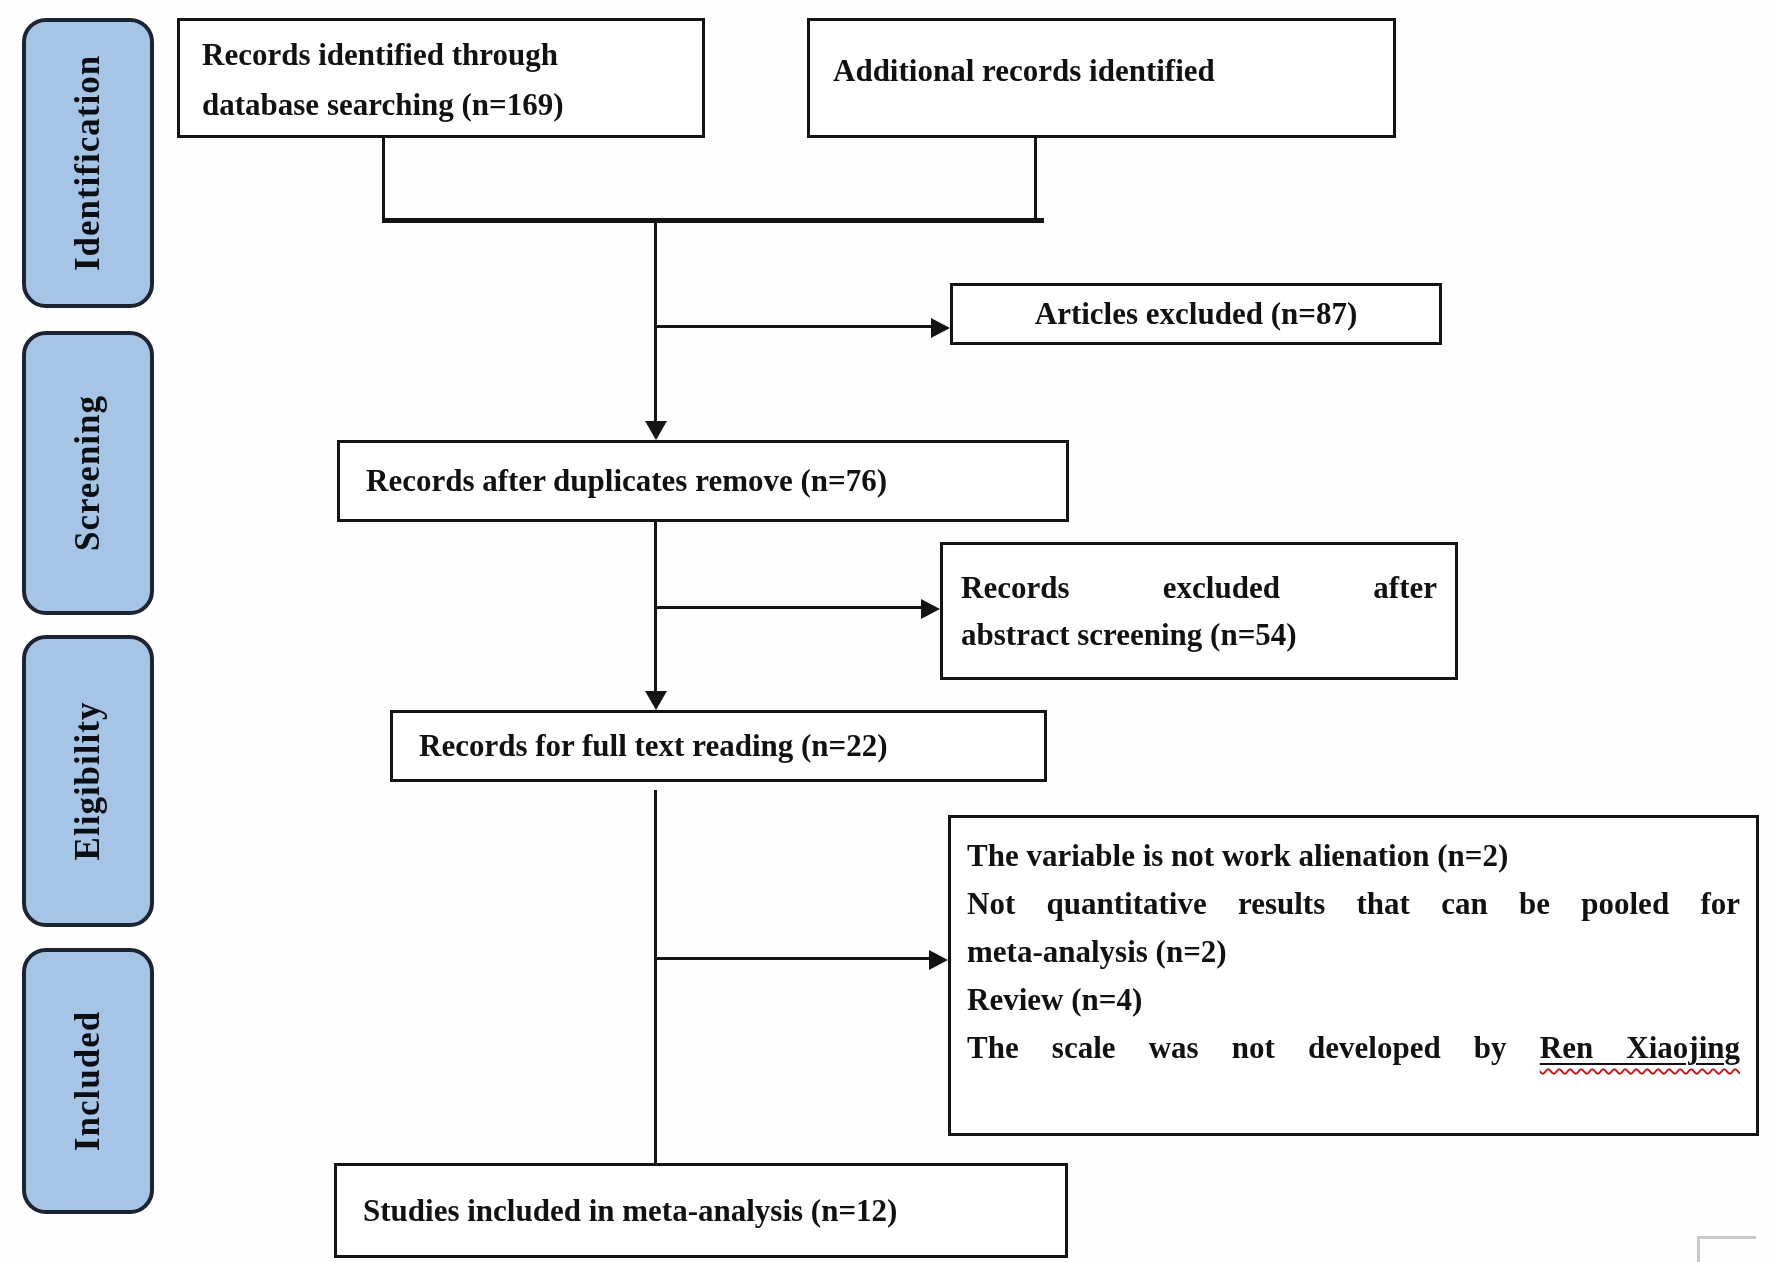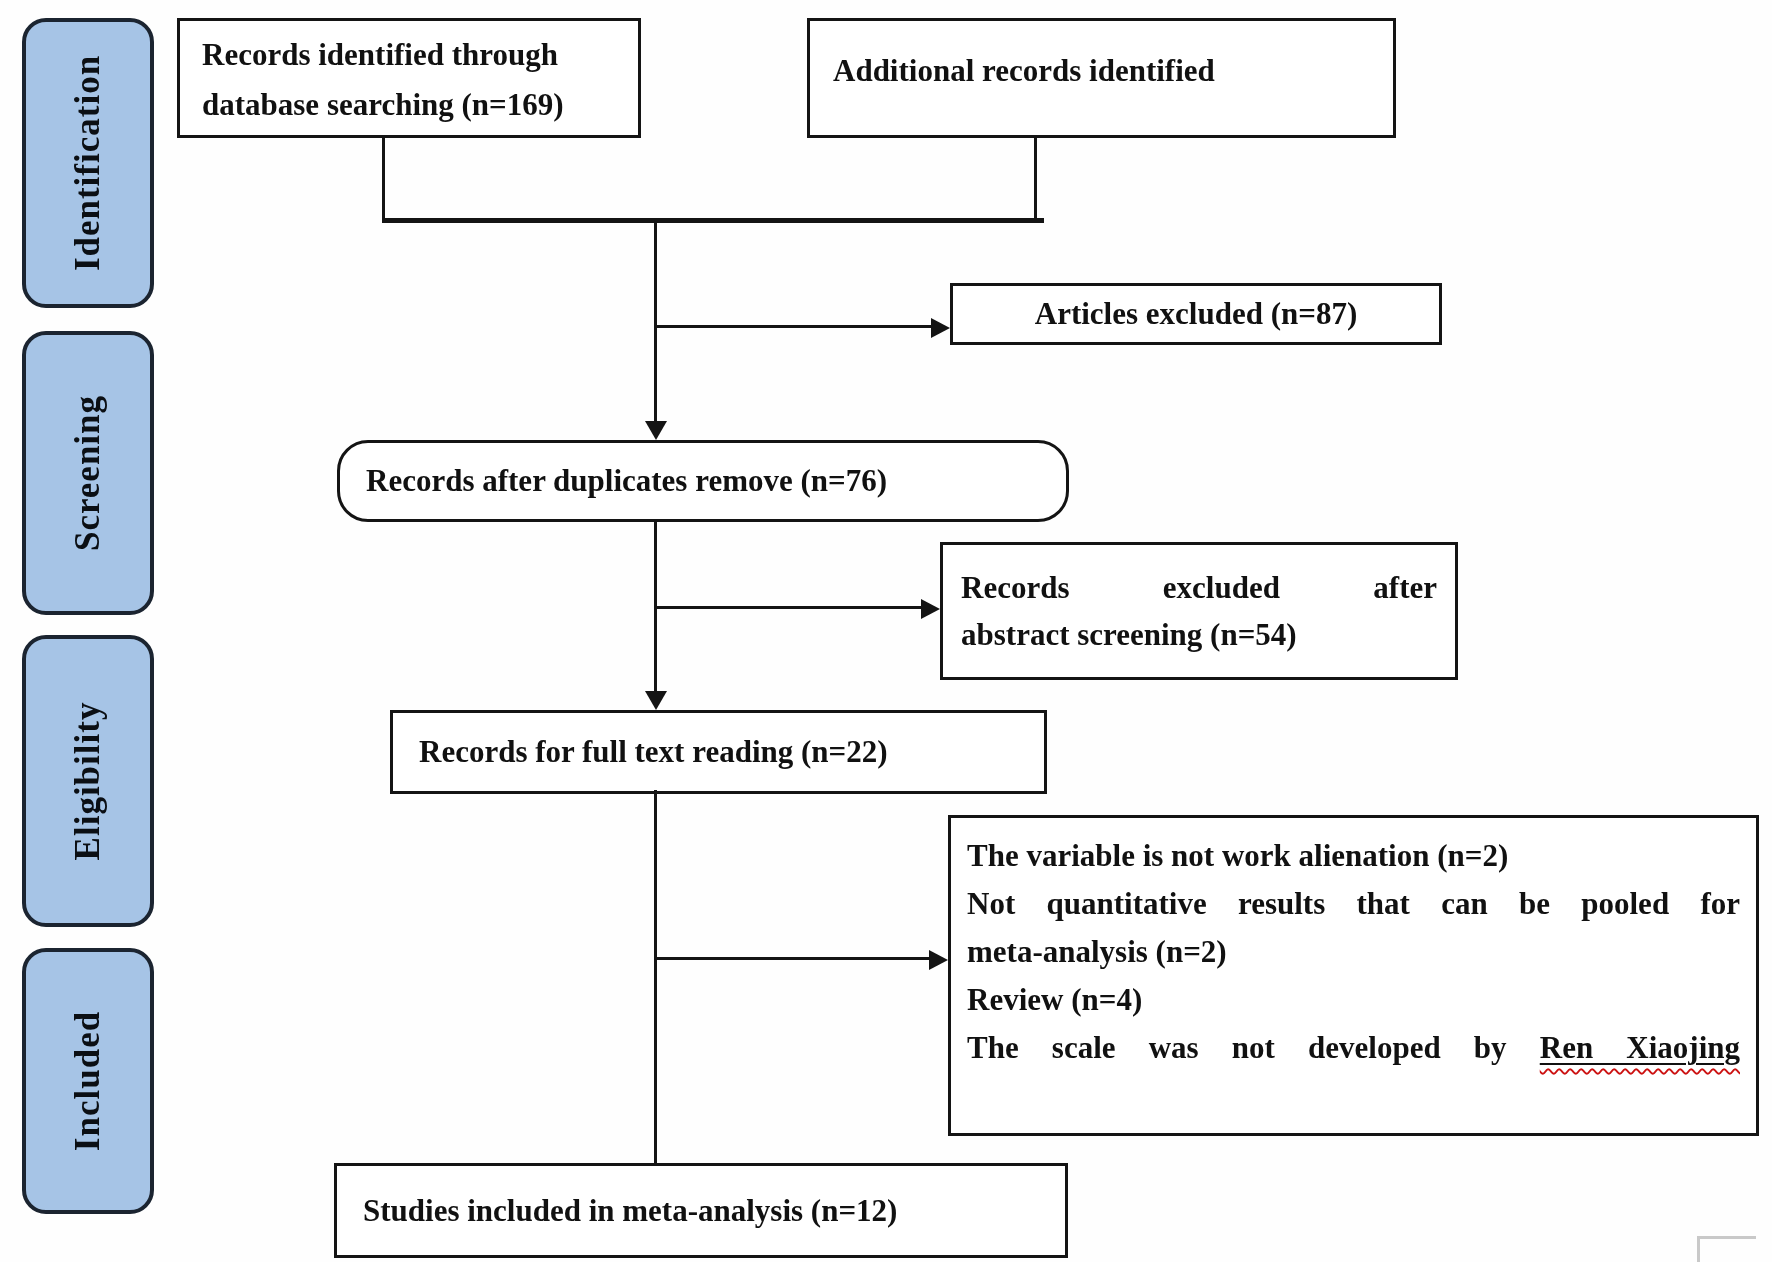--- a/index.html
+++ b/index.html
@@ -54,56 +54,56 @@
   <div class="stage" style="top:331px;height:284px;">
     <span class="vtext">Screening</span>
   </div>
   <div class="stage" style="top:635px;height:292px;">
     <span class="vtext">Eligibility</span>
   </div>
   <div class="stage" style="top:948px;height:266px;">
     <span class="vtext">Included</span>
   </div>
 
-  <div class="fbox twoline" style="left:177px;top:18px;width:464px;height:120px;padding:4px 10px 0 22px;line-height:50px;">
+  <div class="fbox twoline" style="left:177px;top:18px;width:528px;height:120px;padding:4px 10px 0 22px;line-height:50px;">
     <div class="ln">Records identified through</div>
     <div class="ln">database searching (n=169) </div>
   </div>
 
   <div class="fbox twoline" style="left:807px;top:18px;width:589px;height:120px;padding:4px 10px 18px 23px;line-height:50px;">
     <div class="ln">Additional records identified</div>
   </div>
 
   <div class="vline" style="left:382px;top:137px;height:84px;"></div>
   <div class="vline" style="left:1034px;top:137px;height:84px;"></div>
   <div class="hline thick" style="left:382px;top:218px;width:662px;"></div>
   <div class="vline" style="left:654px;top:221px;height:202px;"></div>
   <div class="arr-d" style="left:645px;top:421px;"></div>
 
   <div class="hline" style="left:655px;top:325px;width:280px;"></div>
   <div class="arr-r" style="left:931px;top:318px;"></div>
   <div class="fbox single" style="left:950px;top:283px;width:492px;height:62px;justify-content:center;">
     <div>Articles excluded (n=87) </div>
   </div>
 
-  <div class="fbox single" style="left:337px;top:440px;width:732px;height:82px;padding-left:26px;border-radius:31px;">
+  <div class="fbox single" style="left:337px;top:440px;width:732px;height:82px;padding-left:26px;">
     <div>Records after duplicates remove (n=76) </div>
   </div>
 
   <div class="vline" style="left:654px;top:522px;height:172px;"></div>
   <div class="arr-d" style="left:645px;top:691px;"></div>
   <div class="hline" style="left:655px;top:606px;width:270px;"></div>
   <div class="arr-r" style="left:921px;top:599px;"></div>
 
   <div class="fbox twoline" style="left:940px;top:542px;width:518px;height:138px;padding:4px 18px;line-height:47px;">
     <div class="ln jline">Records excluded after</div>
     <div class="ln">abstract screening (n=54) </div>
   </div>
 
-  <div class="fbox single" style="left:390px;top:710px;width:657px;height:84px;padding-left:26px;">
+  <div class="fbox single" style="left:390px;top:710px;width:657px;height:72px;padding-left:26px;">
     <div>Records for full text reading (n=22) </div>
   </div>
 
   <div class="vline" style="left:654px;top:790px;height:374px;"></div>
   <div class="hline" style="left:655px;top:957px;width:278px;"></div>
   <div class="arr-r" style="left:929px;top:950px;"></div>
 
   <div class="fbox" style="left:948px;top:815px;width:811px;height:321px;padding:14px 16px 0 16px;line-height:48px;">
     <div class="ln">The variable is not work alienation (n=2) </div>
     <div class="ln jline">Not quantitative results that can be pooled for</div>

